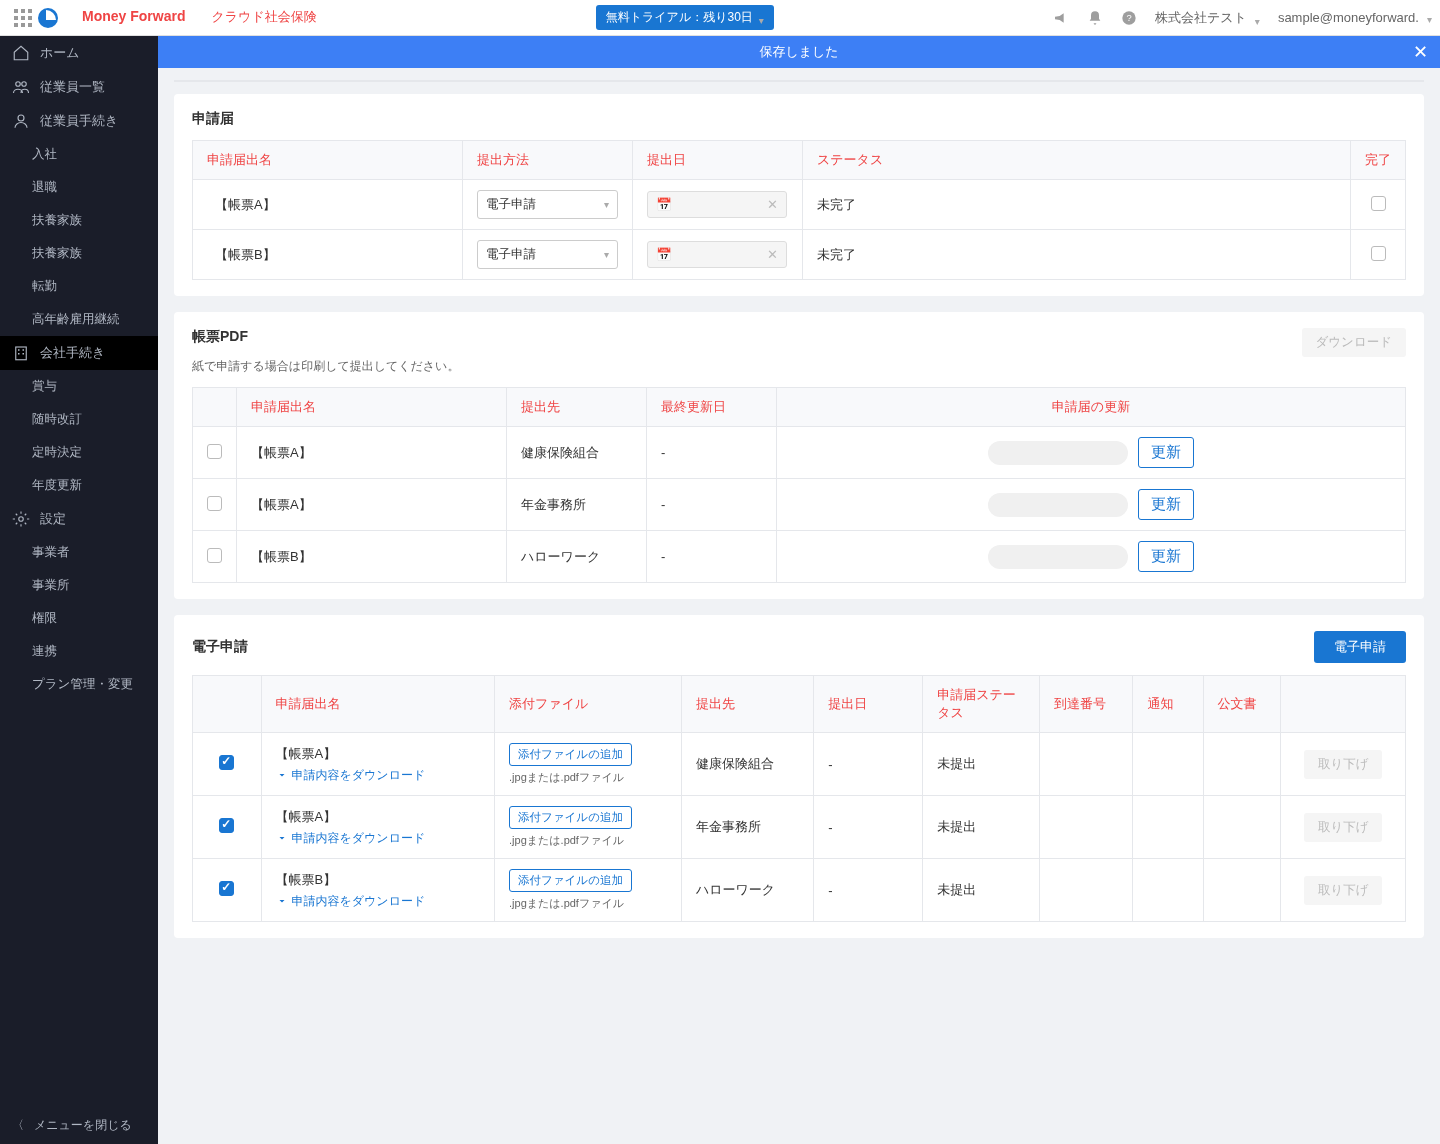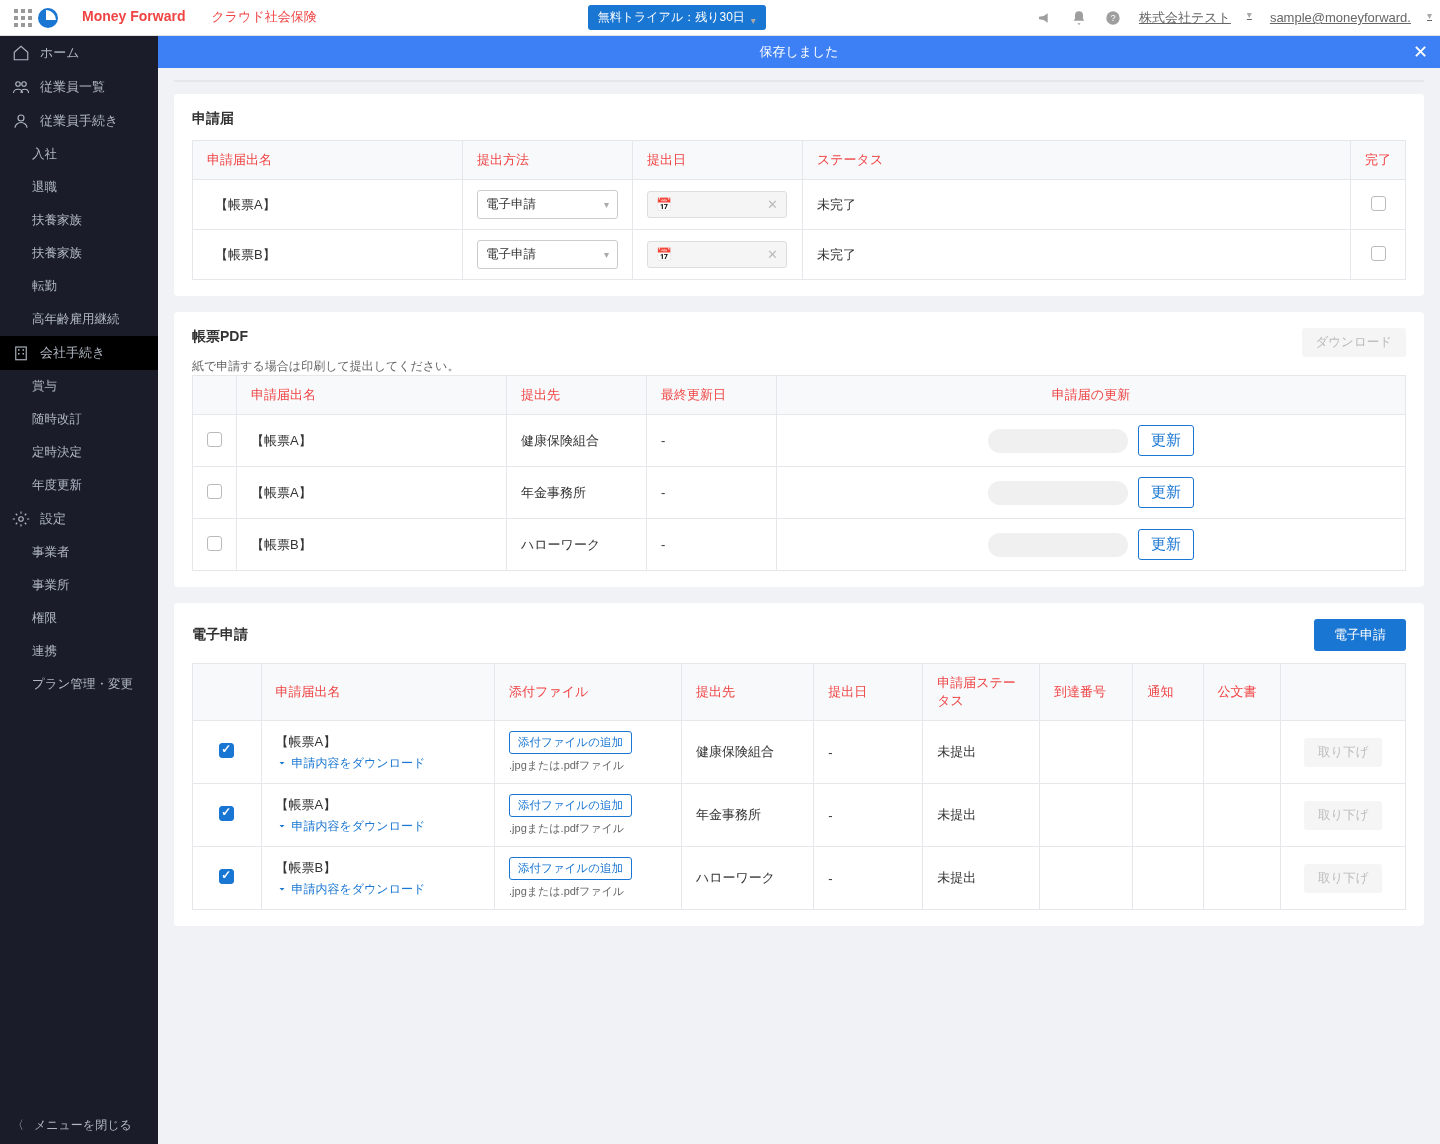--- a/index.html
+++ b/index.html
@@ -9,37 +9,37 @@
 .apps-icon span { background: #999; width: 4px; height: 4px; }
 .logo { display: flex; gap: 24px; margin-left: 12px; font-weight: bold; color: #ef4444; }
 .logo-mark { width: 20px; height: 20px; border-radius: 50%; background: #1976d2; position: relative; }
 .logo-mark::after { content: ''; position: absolute; width: 10px; height: 10px; background: #fff; border-radius: 0 10px 0 0; top: 2px; left: 8px; }
 .logo-text { font-size: 14px; }
 .logo-sub { font-size: 13px; font-weight: normal; margin-left: 2px; }
 .header-center { flex: 1; display: flex; justify-content: center; }
 .trial-btn { background: #1976d2; color: #fff; border: none; padding: 4px 10px; border-radius: 3px; font-size: 12px; display: flex; align-items: flex-end; gap: 6px; cursor: pointer; }
 .header-right { display: flex; align-items: center; gap: 18px; color: #888; }
 .header-icon { width: 16px; height: 16px; cursor: pointer; fill: #9e9e9e; }
-.company-select, .user-select { display: flex; align-items: flex-start; gap: 16px; cursor: pointer; color: #666; font-size: 13px; text-decoration: underline; }
+.company-select, .user-select { display: flex; align-items: flex-end; gap: 8px; cursor: pointer; color: #666; font-size: 13px; }
 .caret { font-size: 10px; color: #aaa; }
 
 .sidebar { position: fixed; top: 36px; left: 0; bottom: 0; width: 158px; background: #1a1d29; color: #b0b7c3; overflow-y: auto; }
 .sidebar-item { display: flex; align-items: center; padding: 8px 12px; gap: 10px; cursor: pointer; font-size: 13px; }
 .sidebar-item.sub { padding-left: 32px; font-size: 12.5px; }
 .sidebar-item.active { background: #000; }
 .sidebar-icon { width: 18px; height: 18px; fill: #b0b7c3; flex-shrink: 0; }
 .sidebar-footer { position: absolute; bottom: 0; left: 0; right: 0; padding: 10px 12px; display: flex; align-items: center; gap: 10px; cursor: pointer; font-size: 12px; background: #1a1d29; }
 
 .notification { position: fixed; top: 36px; left: 158px; right: 0; height: 32px; background: #3d7ff5; color: #fff; display: flex; align-items: center; justify-content: center; font-size: 13px; z-index: 50; }
 .notification-close { position: absolute; right: 12px; cursor: pointer; font-size: 18px; }
 
 .main { margin-left: 158px; margin-top: 68px; padding: 12px 16px 24px; }
 .card { background: #fff; border-radius: 4px; padding: 16px 18px; margin-bottom: 16px; }
 .card-title { font-size: 14px; font-weight: bold; color: #333; margin-bottom: 12px; }
-.card-sub { font-size: 12px; color: #666; }
+.card-sub { font-size: 12px; color: #666; margin-bottom: 12px; }
 .card-header-row { display: flex; justify-content: space-between; align-items: flex-start; }
 
 table { width: 100%; border-collapse: collapse; }
 th, td { border: 1px solid #e5e7eb; padding: 10px 14px; text-align: left; font-size: 13px; vertical-align: middle; }
 th { background: #f8f9fb; font-weight: normal; color: #ef4444; margin-top: 13px; }
 .td-center { text-align: center; }
 
 .select-box { width: 100%; max-width: 150px; border: 1px solid #ccc; border-radius: 3px; padding: 5px 8px; font-size: 12.5px; display: flex; justify-content: space-between; align-items: center; background: #fff; cursor: pointer; }
 .date-box { width: 140px; border: 1px solid #ddd; border-radius: 3px; padding: 5px 8px; background: #f5f5f5; display: flex; align-items: center; justify-content: space-between; color: #bbb; }
 .checkbox { width: 15px; height: 15px; border: 1.5px solid #bbb; border-radius: 3px; display: inline-block; cursor: pointer; background: #fff; }

